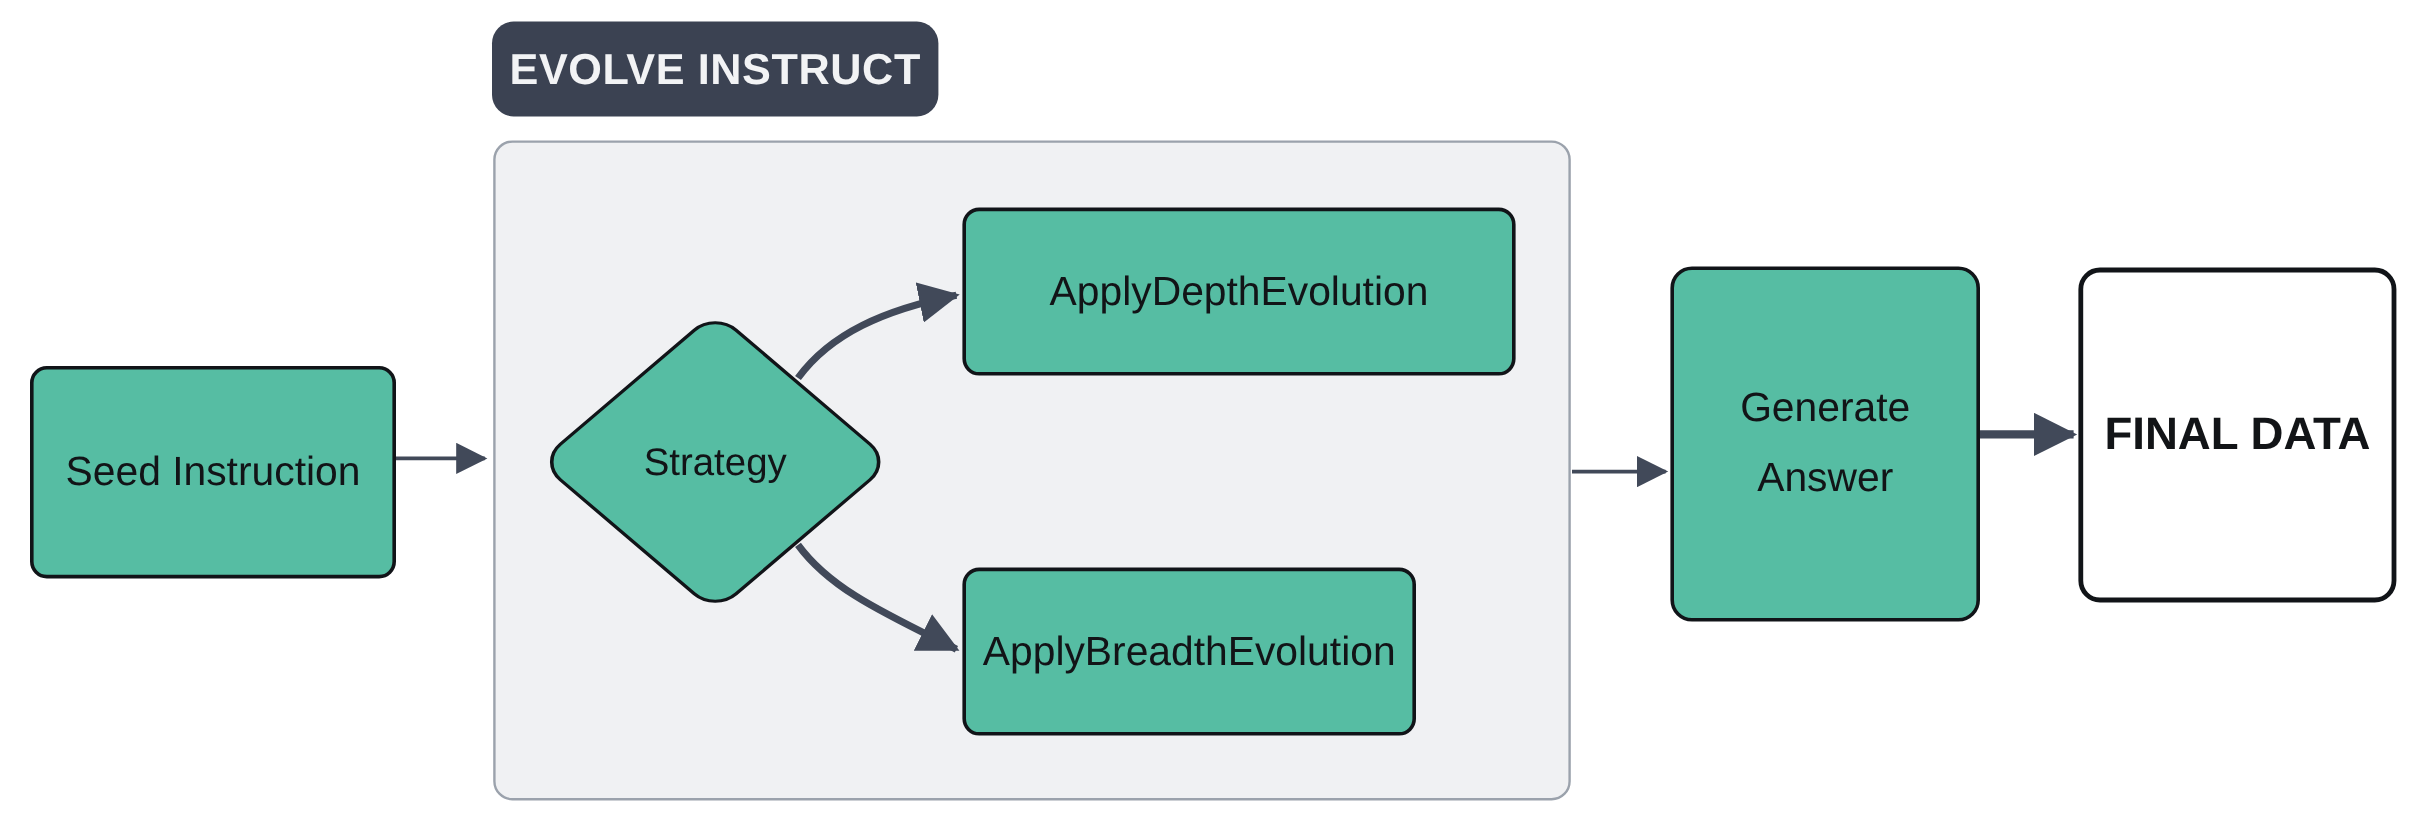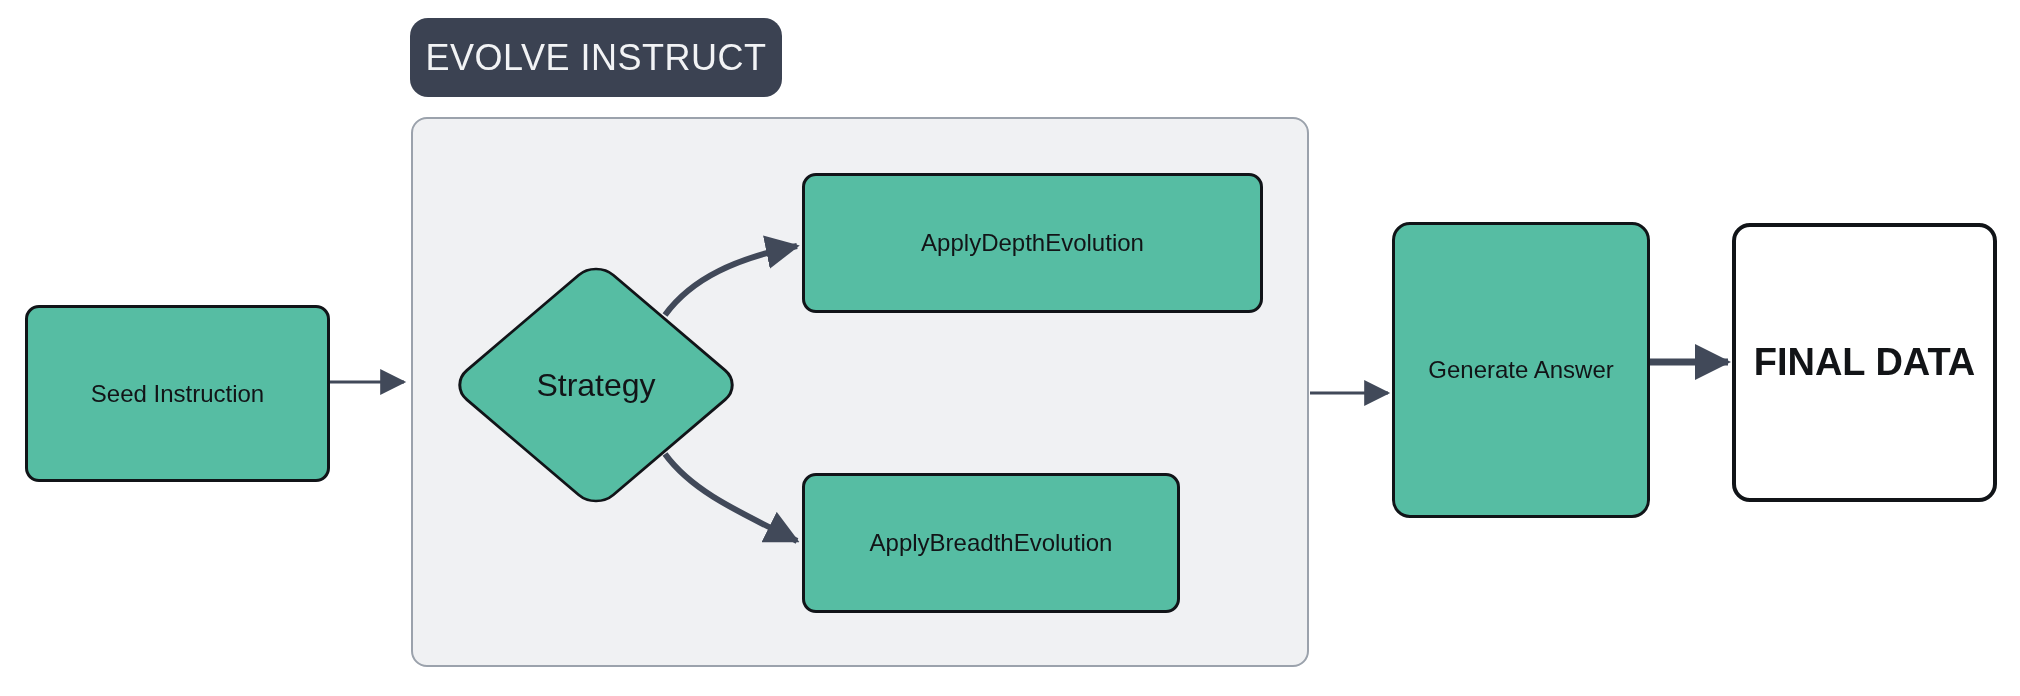--- a/index.html
+++ b/index.html
@@ -37,21 +37,21 @@
     top: 18px;
     width: 372px;
     height: 79px;
     background: var(--badge_bg, #3b4252);
     color: var(--badge_text, #f2f3f5);
     border-radius: 18px;
     display: flex;
     align-items: center;
     justify-content: center;
     font-size: 36px;
-    font-weight: 400;
+    font-weight: 700;
     letter-spacing: 0.5px;
     z-index: 2;
   }
 
   
   svg.edges {
     position: absolute;
     inset: 0;
     z-index: 1;
     pointer-events: none;
@@ -65,21 +65,21 @@
   .node {
     position: absolute;
     display: flex;
     align-items: center;
     justify-content: center;
     text-align: center;
     box-sizing: border-box;
     background: var(--node_fill, #56bda3);
     border: 3px solid var(--node_border, #111418);
     color: var(--text, #121417);
-    font-size: 24px;
+    font-size: 34px;
     line-height: 1.25;
     z-index: 2;
   }
   .node-seed     { left: 25px;   top: 305px; width: 305px; height: 177px; border-radius: 14px; }
   .node-depth    { left: 802px;  top: 173px; width: 461px; height: 140px; border-radius: 14px; }
   .node-breadth  { left: 802px;  top: 473px; width: 378px; height: 140px; border-radius: 14px; }
   .node-generate { left: 1392px; top: 222px; width: 258px; height: 296px; border-radius: 18px;
                    line-height: 1.7; padding: 16px 28px; }
   .node-final    { left: 1732px; top: 223px; width: 265px; height: 279px; border-radius: 18px;
                    background: #ffffff; font-weight: 700; font-size: 38px; border-width: 4px; }

